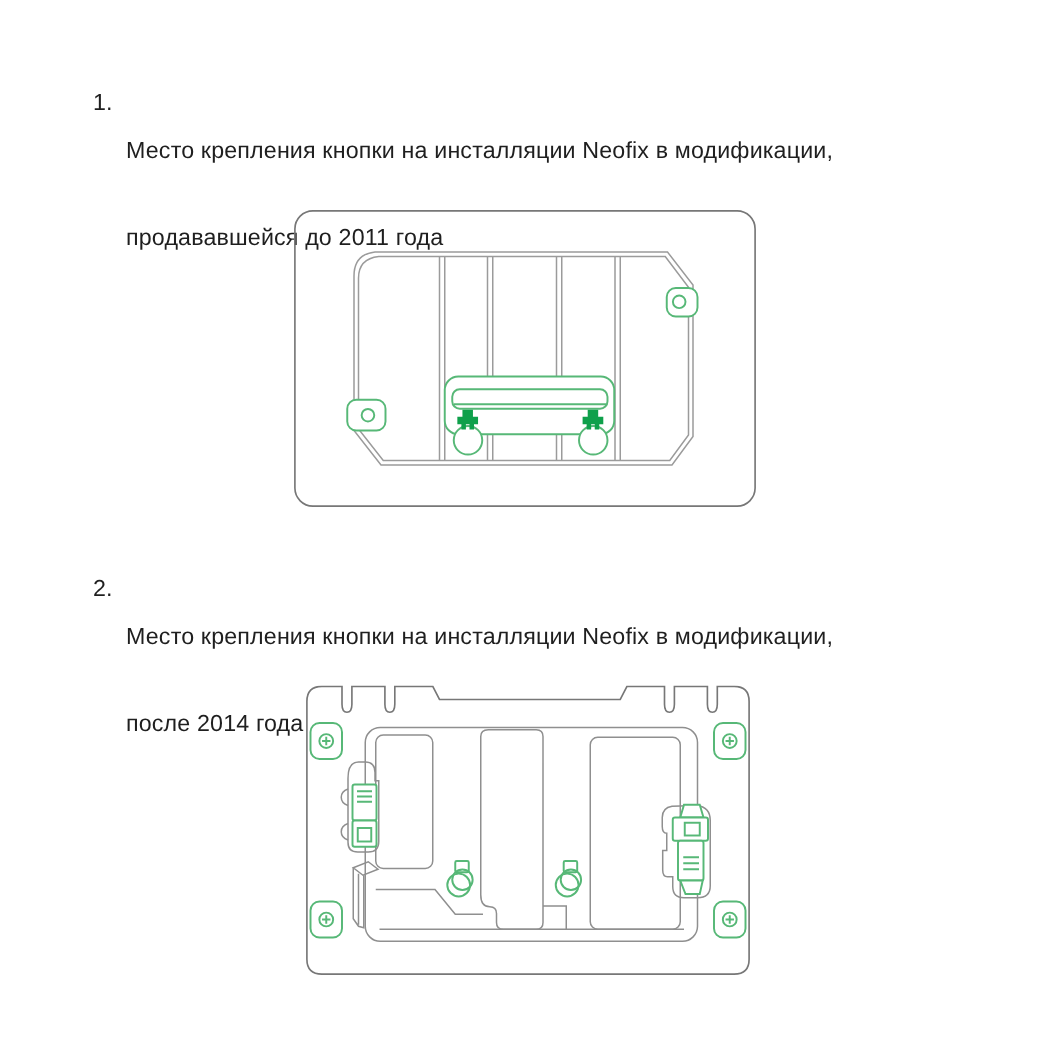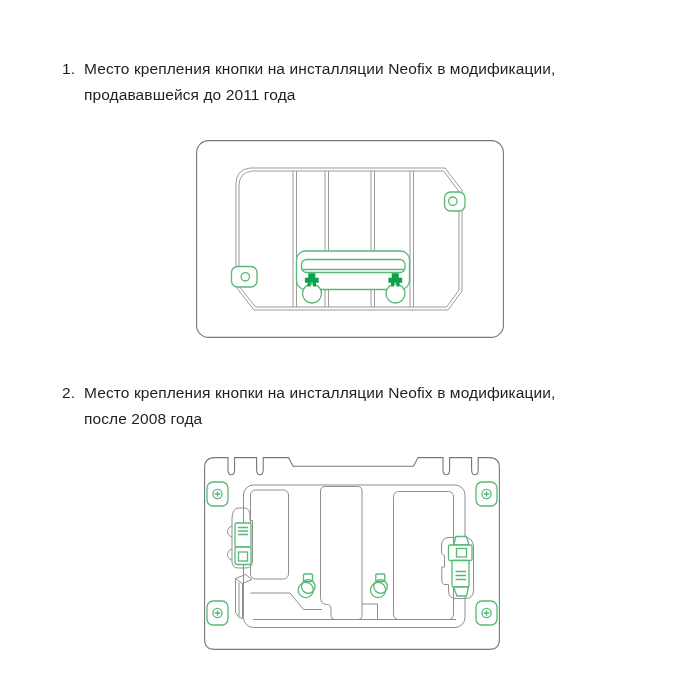--- a/index.html
+++ b/index.html
@@ -5,21 +5,21 @@
   html,body{margin:0;padding:0;}
   body{
     width:700px;height:700px;background:#ffffff;position:relative;overflow:hidden;
     font-family:"Liberation Sans", sans-serif;
   }
   .caption{
     position:absolute;left:62px;display:flex;align-items:flex-start;
     color:#1f1f1f;font-size:15.5px;line-height:26px;letter-spacing:.1px;
   }
   .caption .num{width:22px;flex:none;}
-  .caption .line{display:block;}
+  .caption .line{display:block;margin-top:32px;}
   .fig{position:absolute;}
   svg{display:block;}
   .gline{fill:none;stroke:#8f8f8f;stroke-width:1;}
   .gline2{fill:none;stroke:#9b9b9b;stroke-width:1;}
   .frameline{fill:none;stroke:#777777;stroke-width:1.1;}
   .green{fill:none;stroke:#57b877;stroke-width:1.3;}
   .greenw{fill:#ffffff;stroke:#57b877;stroke-width:1.3;}
   .greenfill{fill:#0fa04b;stroke:none;}
 </style>
 </head>
@@ -70,21 +70,21 @@
         </g>
       </svg>
     </div>
   </section>
 
   <section>
     <div class="caption" style="top:380px;">
       <span class="num">2.</span>
       <span>
         <span class="line">Место крепления кнопки на инсталляции Neofix в модификации,</span>
-        <span class="line">после 2008 года</span>
+        <span class="line">после 2014 года</span>
       </span>
     </div>
 
     <div class="fig" style="left:204px;top:457px;">
       <svg width="296" height="193" viewBox="0 0 296 193">
 
         <path class="frameline" d="M0.6 182.5 V10.6 Q0.6 0.6 10.6 0.6
                  H24 V12.5 Q24 17.8 27.3 17.8 Q30.6 17.8 30.6 12.5 V0.6
                  H52.6 V12.5 Q52.6 17.8 55.9 17.8 Q59.2 17.8 59.2 12.5 V0.6
                  H84.5 L89 9.3 H209.5 L214 0.6

